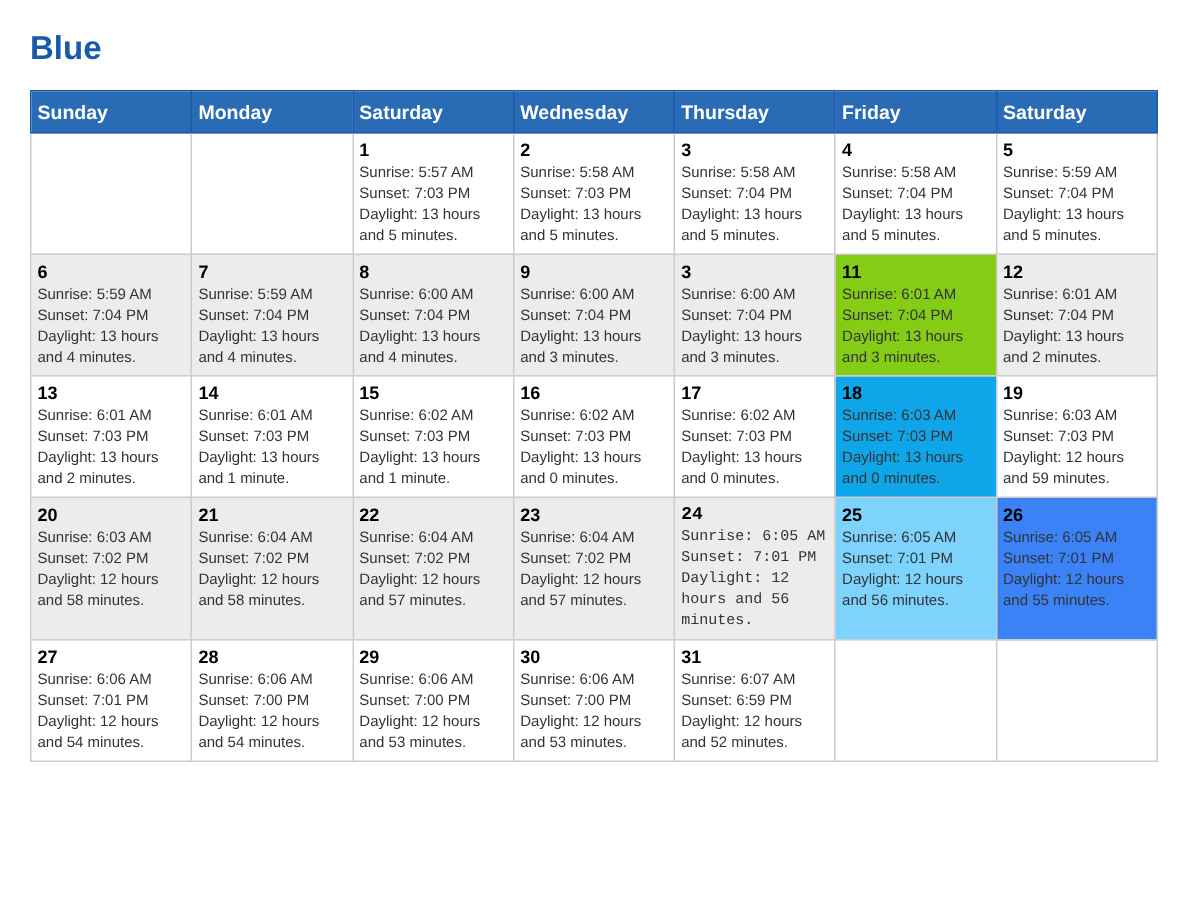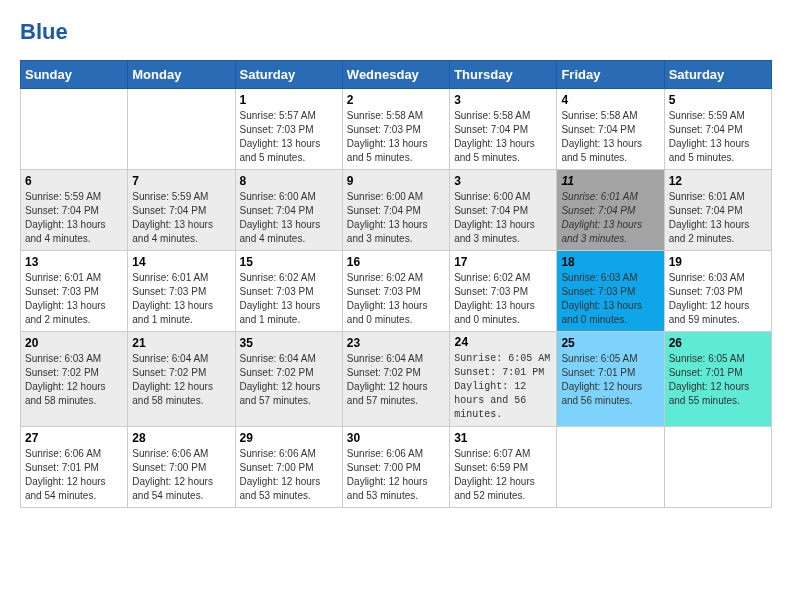--- a/index.html
+++ b/index.html
@@ -176,21 +176,21 @@
           <div class="day-info" style="white-space: pre-line;">Sunrise: 6:00 AM
 Sunset: 7:04 PM
 Daylight: 13 hours and 3 minutes.</div>
         </td>
         <td style="background: rgb(236, 236, 236);">
           <span class="day-number">3</span>
           <div class="day-info" style="white-space: pre-line;">Sunrise: 6:00 AM
 Sunset: 7:04 PM
 Daylight: 13 hours and 3 minutes.</div>
         </td>
-        <td style="background: #a3a3a3; font-style: italic;">
+        <td style="background: #84cc16;">
           <span class="day-number">11</span>
           <div class="day-info" style="white-space: pre-line;">Sunrise: 6:01 AM
 Sunset: 7:04 PM
 Daylight: 13 hours and 3 minutes.</div>
         </td>
         <td style="background: rgb(236, 236, 236);">
           <span class="day-number">12</span>
           <div class="day-info" style="white-space: pre-line;">Sunrise: 6:01 AM
 Sunset: 7:04 PM
 Daylight: 13 hours and 2 minutes.</div>
@@ -247,21 +247,21 @@
 Sunset: 7:02 PM
 Daylight: 12 hours and 58 minutes.</div>
         </td>
         <td style="background: rgb(236, 236, 236);">
           <span class="day-number">21</span>
           <div class="day-info" style="white-space: pre-line;">Sunrise: 6:04 AM
 Sunset: 7:02 PM
 Daylight: 12 hours and 58 minutes.</div>
         </td>
         <td style="background: rgb(236, 236, 236);">
-          <span class="day-number">35</span>
+          <span class="day-number">22</span>
           <div class="day-info" style="white-space: pre-line;">Sunrise: 6:04 AM
 Sunset: 7:02 PM
 Daylight: 12 hours and 57 minutes.</div>
         </td>
         <td style="background: rgb(236, 236, 236);">
           <span class="day-number">23</span>
           <div class="day-info" style="white-space: pre-line;">Sunrise: 6:04 AM
 Sunset: 7:02 PM
 Daylight: 12 hours and 57 minutes.</div>
         </td>
@@ -270,21 +270,21 @@
           <div class="day-info" style="white-space: pre-line;">Sunrise: 6:05 AM
 Sunset: 7:01 PM
 Daylight: 12 hours and 56 minutes.</div>
         </td>
         <td style="background: #7dd3fc;">
           <span class="day-number">25</span>
           <div class="day-info" style="white-space: pre-line;">Sunrise: 6:05 AM
 Sunset: 7:01 PM
 Daylight: 12 hours and 56 minutes.</div>
         </td>
-        <td style="background: #5eead4;">
+        <td style="background: #3b82f6;">
           <span class="day-number">26</span>
           <div class="day-info" style="white-space: pre-line;">Sunrise: 6:05 AM
 Sunset: 7:01 PM
 Daylight: 12 hours and 55 minutes.</div>
         </td>
       </tr>
       <tr>
         <td style="background: rgb(255, 255, 255);">
           <span class="day-number">27</span>
           <div class="day-info" style="white-space: pre-line;">Sunrise: 6:06 AM

